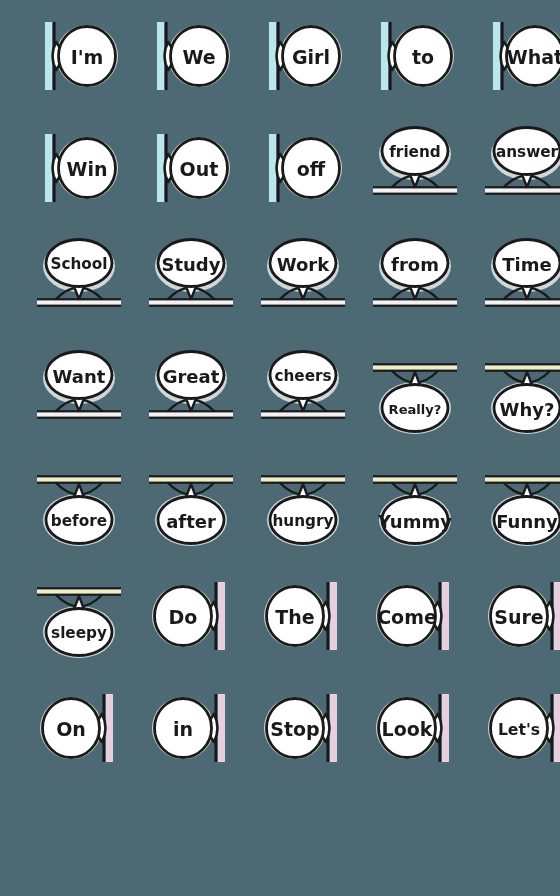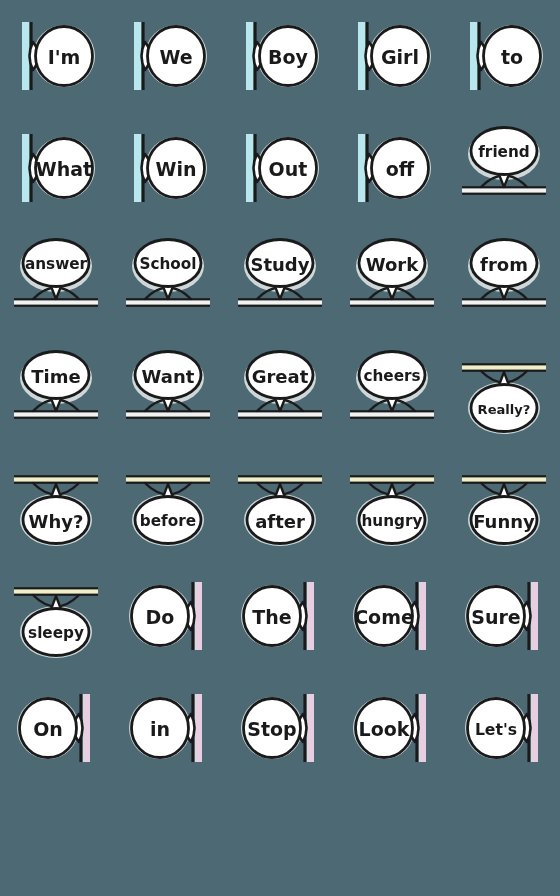--- a/index.html
+++ b/index.html
@@ -14,20 +14,21 @@
     font-family: "DejaVu Sans", sans-serif;
     overflow: hidden;
   }
   #sticker-grid {
     width: 560px;
     height: 836px;
     display: grid;
     grid-template-columns: repeat(5, 112px);
     grid-template-rows: repeat(8, 112px);
     box-sizing: border-box;
+    padding-left: 23px;
   }
   .sticker-cell {
     position: relative;
     width: 112px;
     height: 112px;
     display: flex;
     align-items: center;
     justify-content: center;
   }
   .sticker-cell svg {
@@ -62,30 +63,20 @@
     <div class="sticker-cell" title="We">
       <svg viewBox="0 0 112 112">
         <ellipse x="0" cx="64" cy="56" rx="31" ry="31" fill="#e8eaea" opacity="0.85"></ellipse>
         <rect x="22" y="22" width="7" height="68" fill="#b8e8ec"></rect>
         <rect x="30" y="22" width="2.6" height="68" fill="#1a1a1a"></rect>
         <path d="M 33 42 Q 26 56 33 70 Q 44 56 33 42 Z" fill="#ffffff" stroke="#1a1a1a" stroke-width="2.6" stroke-linejoin="round"></path>
         <ellipse cx="64" cy="56" rx="28.5" ry="29.5" fill="#ffffff" stroke="#1a1a1a" stroke-width="2.8"></ellipse>
         <text x="64" y="57" font-size="19.00" class="bubble-label">We</text>
       </svg>
     </div>
-    <div class="sticker-cell" title="Boy">
-      <svg viewBox="0 0 112 112">
-        <ellipse x="0" cx="64" cy="56" rx="31" ry="31" fill="#e8eaea" opacity="0.85"></ellipse>
-        <rect x="22" y="22" width="7" height="68" fill="#b8e8ec"></rect>
-        <rect x="30" y="22" width="2.6" height="68" fill="#1a1a1a"></rect>
-        <path d="M 33 42 Q 26 56 33 70 Q 44 56 33 42 Z" fill="#ffffff" stroke="#1a1a1a" stroke-width="2.6" stroke-linejoin="round"></path>
-        <ellipse cx="64" cy="56" rx="28.5" ry="29.5" fill="#ffffff" stroke="#1a1a1a" stroke-width="2.8"></ellipse>
-        <text x="64" y="57" font-size="19.00" class="bubble-label">Boy</text>
-      </svg>
-    </div>
     <div class="sticker-cell" title="Girl">
       <svg viewBox="0 0 112 112">
         <ellipse x="0" cx="64" cy="56" rx="31" ry="31" fill="#e8eaea" opacity="0.85"></ellipse>
         <rect x="22" y="22" width="7" height="68" fill="#b8e8ec"></rect>
         <rect x="30" y="22" width="2.6" height="68" fill="#1a1a1a"></rect>
         <path d="M 33 42 Q 26 56 33 70 Q 44 56 33 42 Z" fill="#ffffff" stroke="#1a1a1a" stroke-width="2.6" stroke-linejoin="round"></path>
         <ellipse cx="64" cy="56" rx="28.5" ry="29.5" fill="#ffffff" stroke="#1a1a1a" stroke-width="2.8"></ellipse>
         <text x="64" y="57" font-size="19.00" class="bubble-label">Girl</text>
       </svg>
     </div>
@@ -310,20 +301,32 @@
     <div class="sticker-cell" title="hungry">
       <svg viewBox="0 0 112 112">
         <ellipse cx="56" cy="72" rx="36" ry="26" fill="#e8eaea" opacity="0.85"></ellipse>
         <rect x="14" y="29" width="84" height="5" fill="#f0eec8"></rect>
         <rect x="14" y="27.2" width="84" height="2.2" fill="#1a1a1a"></rect>
         <rect x="14" y="33.6" width="84" height="2.2" fill="#1a1a1a"></rect>
         <path d="M 33 35 Q 56 58 79 35" fill="none" stroke="#1a1a1a" stroke-width="2.4" stroke-linecap="round"></path>
         <path d="M 50 52 L 56 36 L 62 52 Z" fill="#ffffff" stroke="#1a1a1a" stroke-width="2.4" stroke-linejoin="round"></path>
         <ellipse cx="56" cy="72" rx="33" ry="23.5" fill="#ffffff" stroke="#1a1a1a" stroke-width="2.8"></ellipse>
         <text x="56" y="73" font-size="15.28" class="bubble-label">hungry</text>
+      </svg>
+    </div>
+    <div class="sticker-cell" title="Yummy">
+      <svg viewBox="0 0 112 112">
+        <ellipse cx="56" cy="72" rx="36" ry="26" fill="#e8eaea" opacity="0.85"></ellipse>
+        <rect x="14" y="29" width="84" height="5" fill="#f0eec8"></rect>
+        <rect x="14" y="27.2" width="84" height="2.2" fill="#1a1a1a"></rect>
+        <rect x="14" y="33.6" width="84" height="2.2" fill="#1a1a1a"></rect>
+        <path d="M 33 35 Q 56 58 79 35" fill="none" stroke="#1a1a1a" stroke-width="2.4" stroke-linecap="round"></path>
+        <path d="M 50 52 L 56 36 L 62 52 Z" fill="#ffffff" stroke="#1a1a1a" stroke-width="2.4" stroke-linejoin="round"></path>
+        <ellipse cx="56" cy="72" rx="33" ry="23.5" fill="#ffffff" stroke="#1a1a1a" stroke-width="2.8"></ellipse>
+        <text x="56" y="73" font-size="18.00" class="bubble-label">Yummy</text>
       </svg>
     </div>
     <div class="sticker-cell" title="Funny">
       <svg viewBox="0 0 112 112">
         <ellipse cx="56" cy="72" rx="36" ry="26" fill="#e8eaea" opacity="0.85"></ellipse>
         <rect x="14" y="29" width="84" height="5" fill="#f0eec8"></rect>
         <rect x="14" y="27.2" width="84" height="2.2" fill="#1a1a1a"></rect>
         <rect x="14" y="33.6" width="84" height="2.2" fill="#1a1a1a"></rect>
         <path d="M 33 35 Q 56 58 79 35" fill="none" stroke="#1a1a1a" stroke-width="2.4" stroke-linecap="round"></path>
         <path d="M 50 52 L 56 36 L 62 52 Z" fill="#ffffff" stroke="#1a1a1a" stroke-width="2.4" stroke-linejoin="round"></path>

